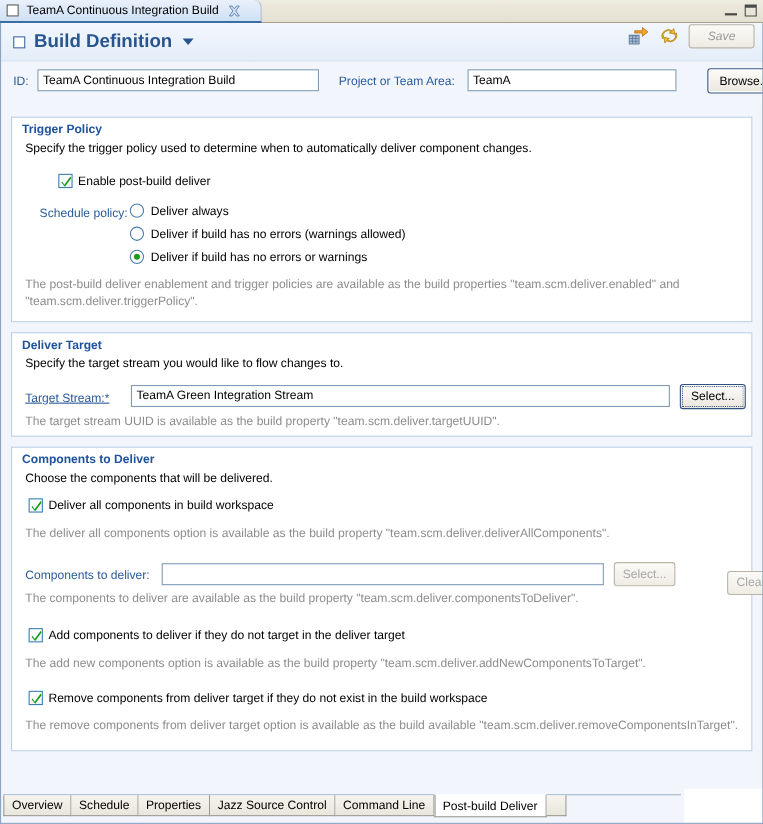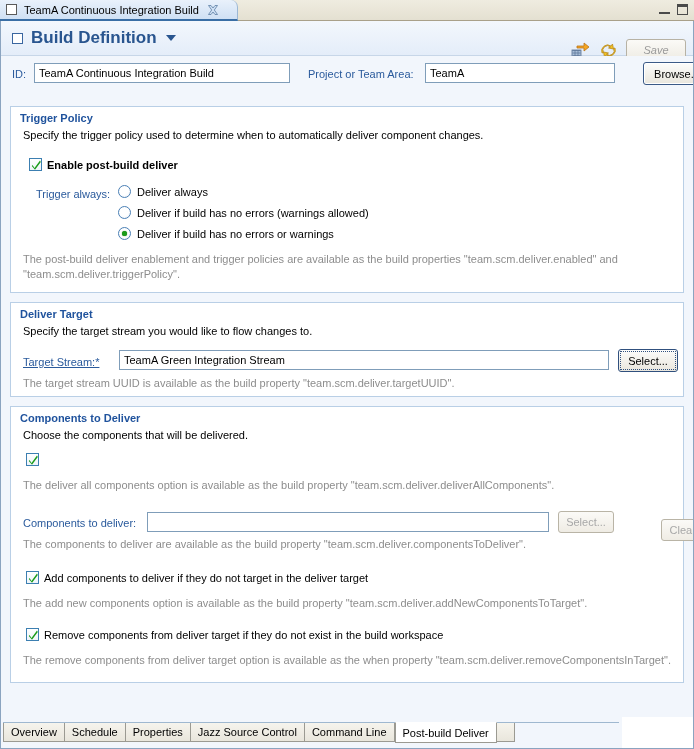--- a/index.html
+++ b/index.html
@@ -94,22 +94,22 @@
     color: #29558f;
   }
   .form-header .hdr-caret {
     margin-left: 9px;
     width: 0; height: 0;
     border-left: 5px solid transparent;
     border-right: 5px solid transparent;
     border-top: 6px solid #29558f;
   }
   .hdr-actions {
-    position: absolute; right: 6px; top: 18px;
-    display: flex; align-items: center; gap: 8px; font-style: italic;
+    position: absolute; right: 6px; top: 1px;
+    display: flex; align-items: flex-start; gap: 8px; font-style: italic;
   }
   .hdr-actions .icon-btn {
     width: 20px; height: 20px;
     display: flex; align-items: center; justify-content: center;
   }
   .save-btn {
     height: 20px;
     min-width: 40px;
     padding: 0 9px;
     font-size: 11px;
@@ -350,30 +350,30 @@
 
   <span class="btn focused" style="position:absolute;left:620px;top:6px;width:68px;height:23px;margin-left:23px;">Browse...</span>
 </div>
 
 <div class="body-area">
 
   <div class="section" style="top:15px;height:187px;">
     <span class="section-title">Trigger Policy</span>
     <span class="section-desc" style="top:22px;">Specify the trigger policy used to determine when to automatically deliver component changes.</span>
 
-    <div class="ckrow" style="left:18px;top:51px;font-weight:bold;">
+    <div class="ckrow" style="left:42px;top:51px;">
       <span class="chk">
         <svg width="11" height="12" viewBox="0 0 11 12">
           <path d="M1.5 6 L3.5 9 L9 1.5 L9.8 3 L4 10.8 L0.8 7 Z" fill="#1a9c1a"></path>
         </svg>
       </span>
       <span>Enable post-build deliver</span>
     </div>
 
-    <span class="lbl-blue" style="position:absolute;left:25px;top:81px;">Trigger always:</span>
+    <span class="lbl-blue" style="position:absolute;left:25px;top:81px;">Schedule policy:</span>
 
     <div class="rrow" style="left:107px;top:78px;">
       <span class="radio"></span>
       <span>Deliver always</span>
     </div>
     <div class="rrow" style="left:107px;top:120px;">
       <span class="radio sel"></span>
       <span>Deliver if build has no errors or warnings</span>
     </div>
     <div class="rrow" style="left:107px;top:99px;">
@@ -399,20 +399,21 @@
   <div class="section" style="top:315px;height:277px;">
     <span class="section-title">Components to Deliver</span>
     <span class="section-desc" style="top:22px;">Choose the components that will be delivered.</span>
 
     <div class="ckrow" style="left:15px;top:46px;">
       <span class="chk">
         <svg width="11" height="12" viewBox="0 0 11 12">
           <path d="M1.5 6 L3.5 9 L9 1.5 L9.8 3 L4 10.8 L0.8 7 Z" fill="#1a9c1a"></path>
         </svg>
       </span>
+      <span>Deliver all components in build workspace</span>
     </div>
     <span class="hint" style="top:72px;">The deliver all components option is available as the build property "team.scm.deliver.deliverAllComponents".</span>
 
     <span class="lbl-blue" style="position:absolute;left:12px;top:110px;">Components to deliver:</span>
     <span class="txtbox" style="position:absolute;left:136px;top:105px;width:402px;"></span>
     <span class="btn disabled" style="position:absolute;left:547px;top:104px;width:56px;height:22px;">Select...</span>
     <span class="btn disabled" style="position:absolute;left:612px;top:112px;width:52px;height:22px;margin-left:38px;">Clear...</span>
     <span class="hint" style="top:131px;">The components to deliver are available as the build property "team.scm.deliver.componentsToDeliver".</span>
 
     <div class="ckrow" style="left:15px;top:164px;">
@@ -426,21 +427,21 @@
     <span class="hint" style="top:190px;">The add new components option is available as the build property "team.scm.deliver.addNewComponentsToTarget".</span>
 
     <div class="ckrow" style="left:15px;top:221px;">
       <span class="chk">
         <svg width="11" height="12" viewBox="0 0 11 12">
           <path d="M1.5 6 L3.5 9 L9 1.5 L9.8 3 L4 10.8 L0.8 7 Z" fill="#1a9c1a"></path>
         </svg>
       </span>
       <span>Remove components from deliver target if they do not exist in the build workspace</span>
     </div>
-    <span class="hint" style="top:247px;">The remove components from deliver target option is available as the when property "team.scm.deliver.removeComponentsInTarget".</span>
+    <span class="hint" style="top:247px;">The remove components from deliver target option is available as the build available "team.scm.deliver.removeComponentsInTarget".</span>
   </div>
 
 </div>
 
 <div class="bottom-tabs">
   <div class="btabs-inner">
     <span class="btab">Overview</span>
     <span class="btab">Schedule</span>
     <span class="btab">Properties</span>
     <span class="btab">Jazz Source Control</span>

